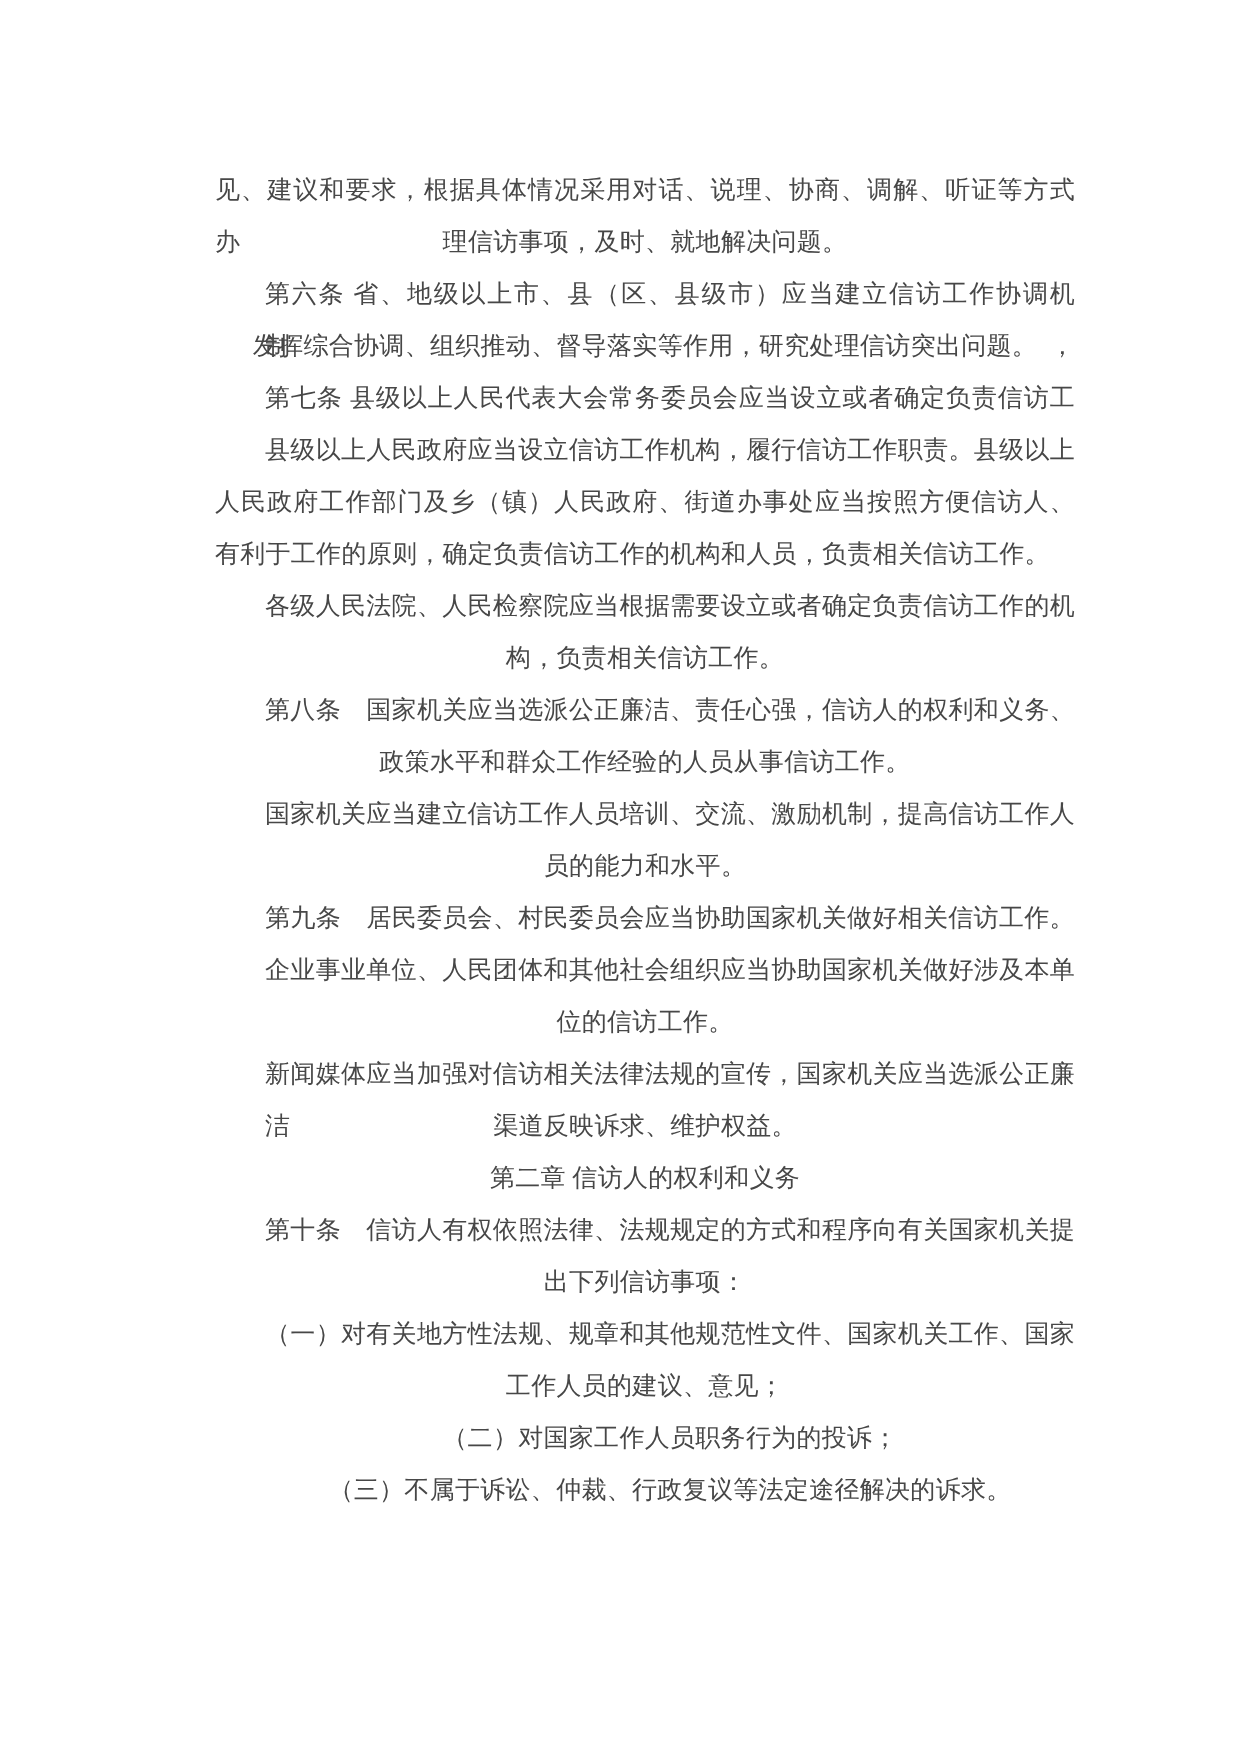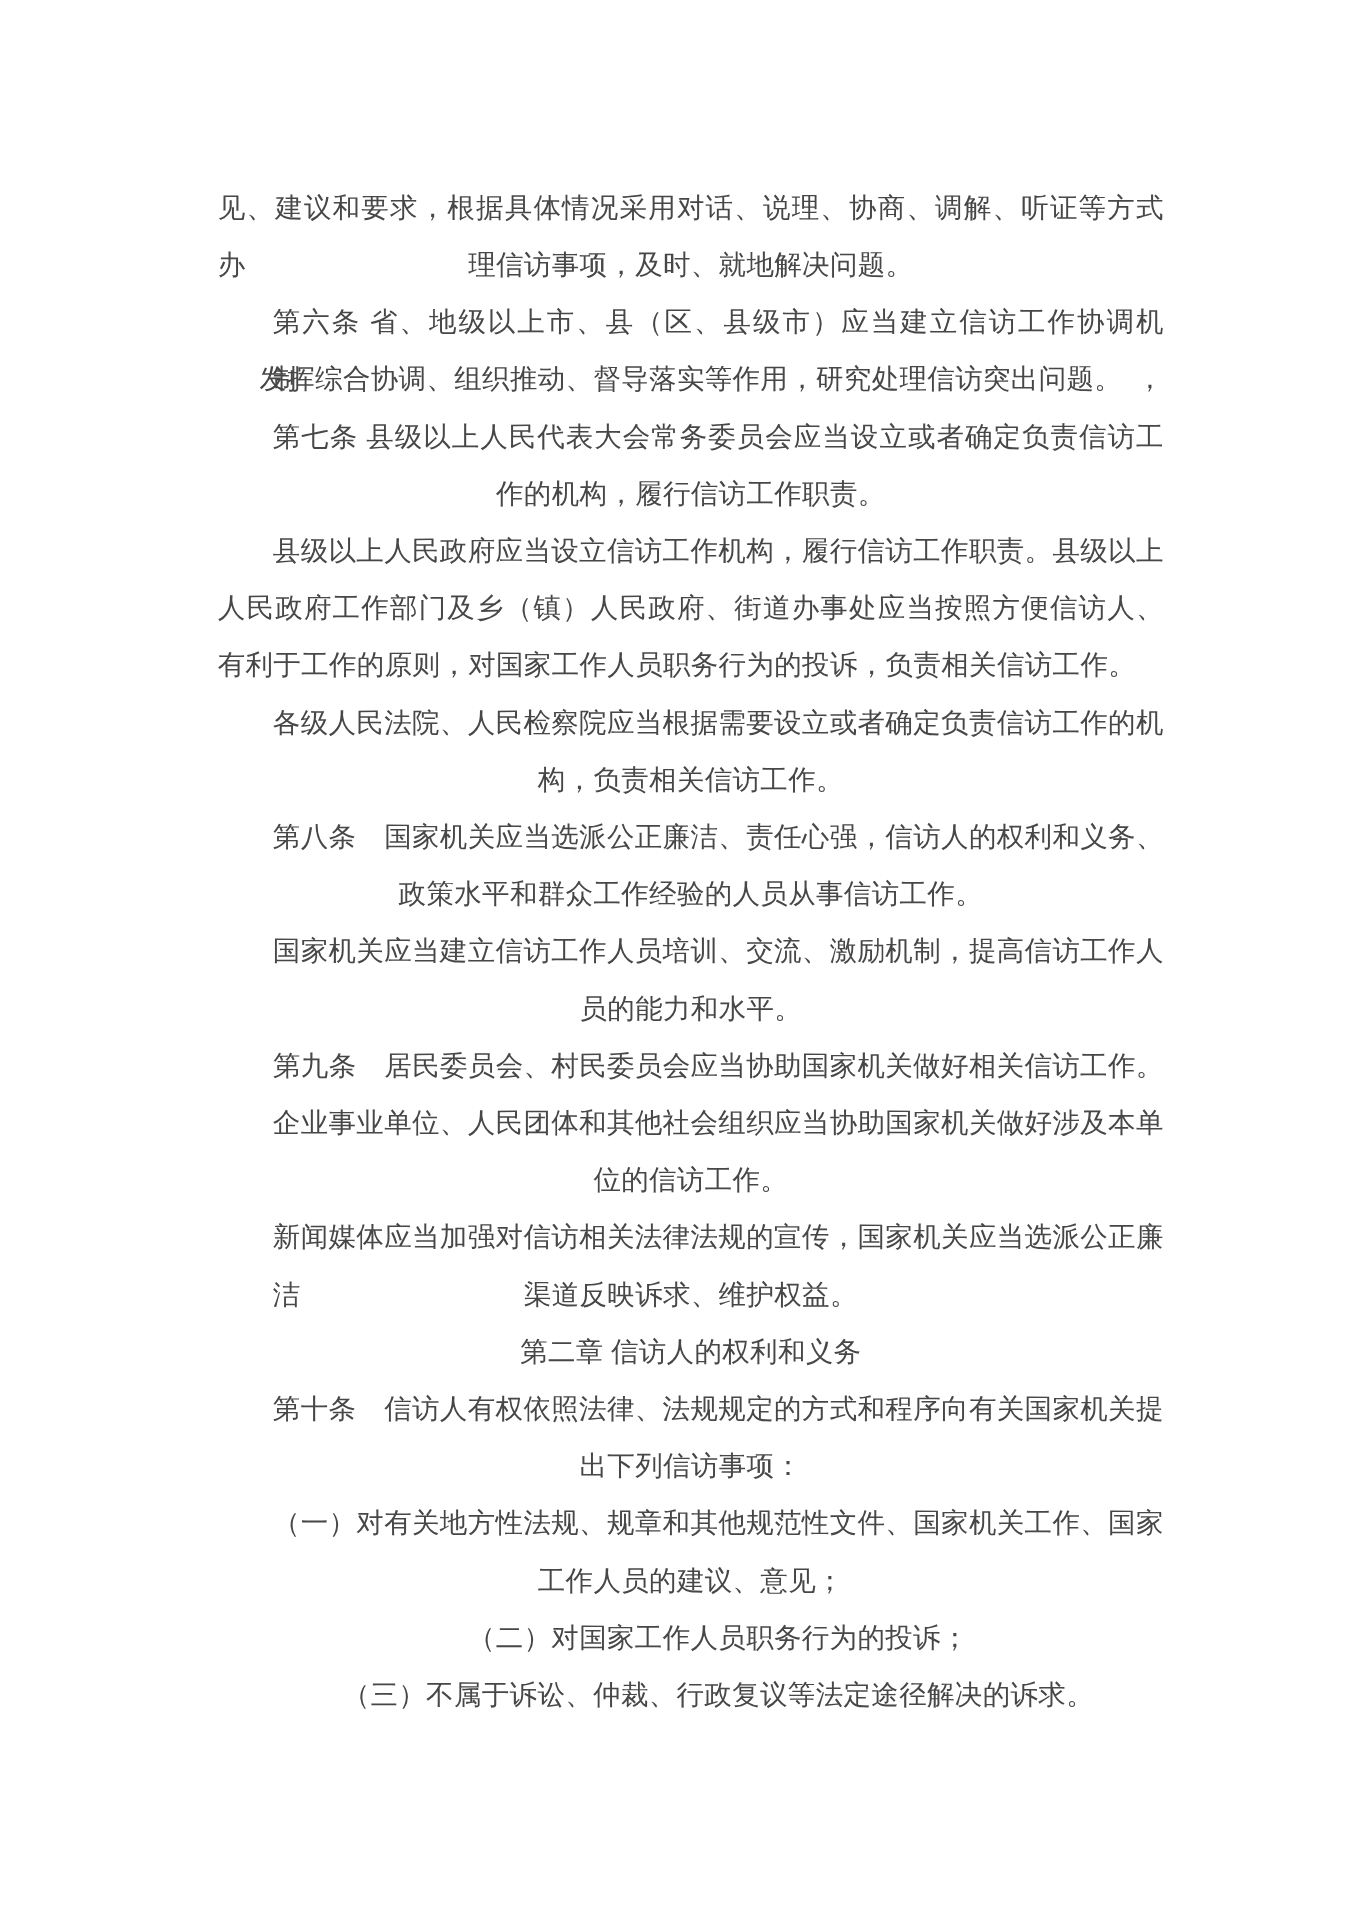--- a/index.html
+++ b/index.html
@@ -47,30 +47,29 @@
   .line.heading {
     text-align: left;
     text-align-last: center;
     padding-left: 0;
   }
 </style>
 </head>
 <body>
 
 <div class="page" style="background: rgb(255, 255, 255);">
-  <div class="content" style="color: rgb(71, 71, 71);">
+  <div class="content" style="color: rgb(71, 71, 71); margin-left: 17px;">
       <div class="line justify">见、建议和要求，根据具体情况采用对话、说理、协商、调解、听证等方式办</div>
       <div class="line">理信访事项，及时、就地解决问题。</div>
       <div class="line justify indent">第六条 省、地级以上市、县（区、县级市）应当建立信访工作协调机制，</div>
       <div class="line">发挥综合协调、组织推动、督导落实等作用，研究处理信访突出问题。</div>
       <div class="line justify indent">第七条 县级以上人民代表大会常务委员会应当设立或者确定负责信访工</div>
-      <div class="line">作的机构，履行信访工作职责。</div>
       <div class="line justify indent">县级以上人民政府应当设立信访工作机构，履行信访工作职责。县级以上</div>
       <div class="line justify">人民政府工作部门及乡（镇）人民政府、街道办事处应当按照方便信访人、有</div>
-      <div class="line">利于工作的原则，对国家工作人员职务行为的投诉，负责相关信访工作。</div>
+      <div class="line">利于工作的原则，确定负责信访工作的机构和人员，负责相关信访工作。</div>
       <div class="line justify indent">各级人民法院、人民检察院应当根据需要设立或者确定负责信访工作的机</div>
       <div class="line">构，负责相关信访工作。</div>
       <div class="line justify indent">第八条　国家机关应当选派公正廉洁、责任心强，信访人的权利和义务、</div>
       <div class="line">政策水平和群众工作经验的人员从事信访工作。</div>
       <div class="line justify indent">国家机关应当建立信访工作人员培训、交流、激励机制，提高信访工作人</div>
       <div class="line">员的能力和水平。</div>
       <div class="line indent">第九条　居民委员会、村民委员会应当协助国家机关做好相关信访工作。</div>
       <div class="line justify indent">企业事业单位、人民团体和其他社会组织应当协助国家机关做好涉及本单</div>
       <div class="line">位的信访工作。</div>
       <div class="line justify indent">新闻媒体应当加强对信访相关法律法规的宣传，国家机关应当选派公正廉洁</div>

